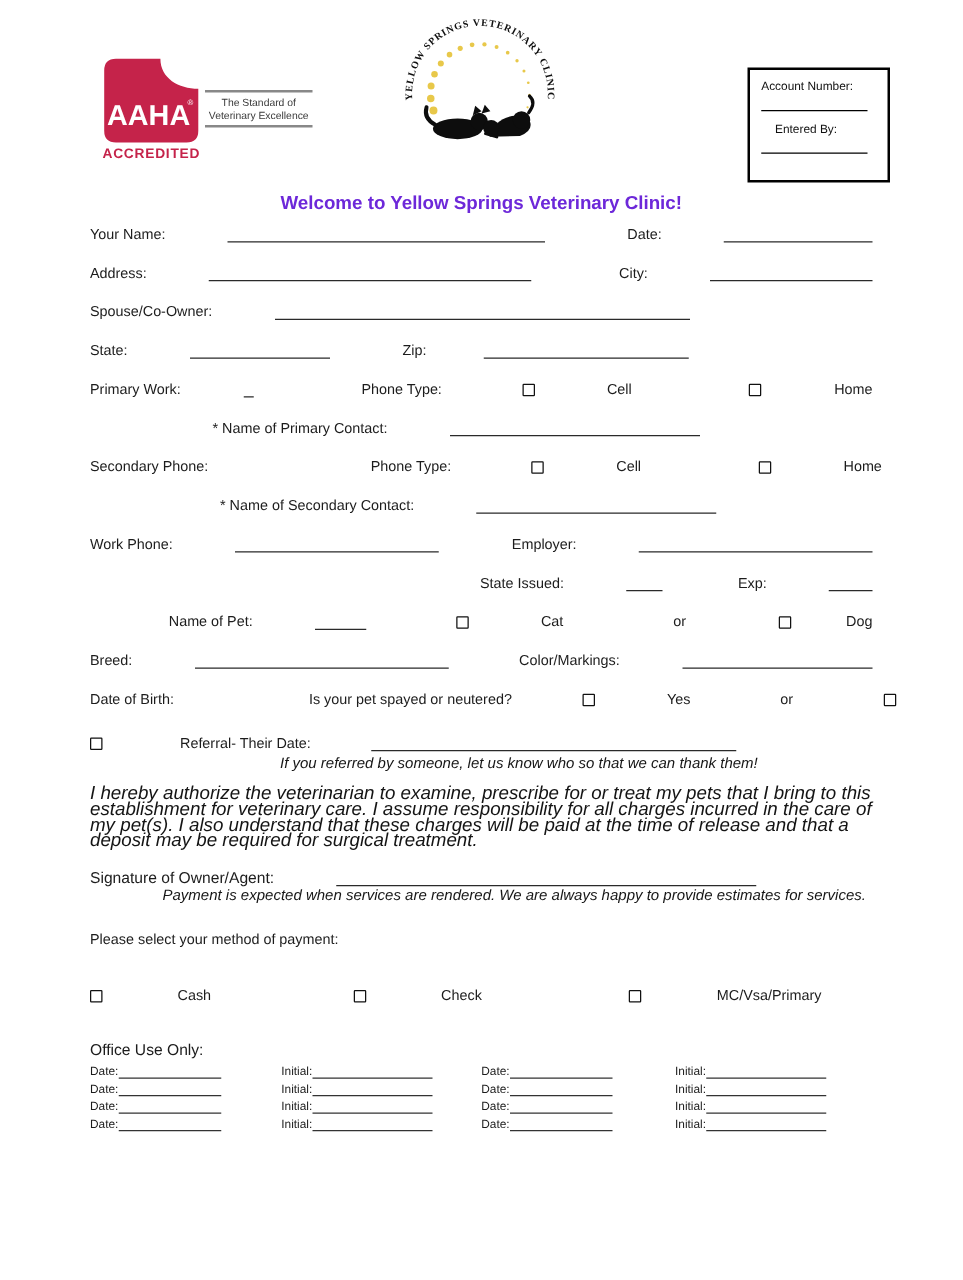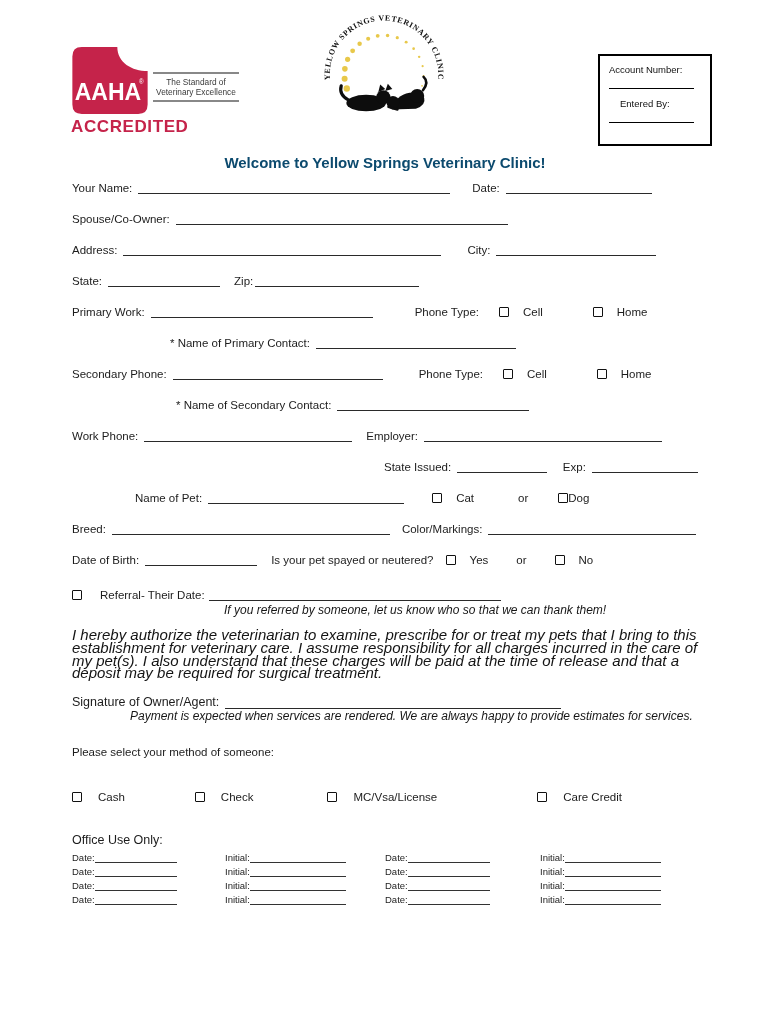--- a/index.html
+++ b/index.html
@@ -3,37 +3,37 @@
 <meta charset="utf-8">
 <style>
   html,body{margin:0;padding:0;background:#ffffff;}
   .page{
     position:relative;width:770px;height:1024px;background:#fff;
     font-family:"Liberation Sans","DejaVu Sans",sans-serif;
     color:#1c1c1c;overflow:hidden;
   }
   
   .header{position:relative;height:146px;}
-  .aaha{position:absolute;left:71px;top:46px;width:170px;}
+  .aaha{position:absolute;left:82px;top:46px;width:170px;}
   .aaha-box{display:block;}
-  .aaha-accredited{color:var(--aaha_red,#C5234A);font-weight:700;font-size:17px;letter-spacing:.6px;margin-top:2px;width:78px;text-align:center;}
+  .aaha-accredited{color:var(--aaha_red,#C5234A);font-weight:700;font-size:11px;letter-spacing:.6px;margin-top:2px;width:78px;text-align:center;}
   .aaha-tagline{position:absolute;left:82px;top:26px;width:86px;border-top:2px solid #888;border-bottom:2px solid #888;padding:3px 0;font-size:8.3px;line-height:10px;color:#3a3a3a;text-align:center;}
   .clinic-logo{position:absolute;left:320px;top:6px;}
   .clinic-logo .dot{fill:var(--dot_yellow,#E8C84A);}
   .clinic-logo .arc-text{font-size:12.5px;letter-spacing:1.1px;font-weight:600;fill:#101010;font-family:"Liberation Serif","DejaVu Serif",serif;}
   .clinic-logo .animal{fill:#0d0d0d;}
   .clinic-logo .animal-line{fill:none;stroke:#0d0d0d;stroke-width:5;stroke-linecap:round;}
   .account{position:absolute;left:598px;top:54px;width:114px;height:92px;border:2px solid #000;box-sizing:border-box;padding:8px 9px;}
   .account .alabel{font-size:9.5px;color:#101010;}
   .account .aline{border-bottom:1.5px solid #000;width:92%;margin-top:13px;}
   .account .alabel2{margin-top:9px;padding-left:11px;}
   
-  .title{margin:8px 0 10px;text-align:center;font-size:15px;font-weight:700;color:#0c4a6e;}
+  .title{margin:8px 0 10px;text-align:center;font-size:15px;font-weight:700;color:#6d28d9;}
   
-  .frow{display:flex;align-items:flex-end;margin:0 72px 18px;height:13px;font-size:11.5px;white-space:nowrap;}
+  .frow{display:flex;align-items:flex-end;margin:0 72px 18px;height:13px;font-size:11.5px;white-space:nowrap;gap:44px;}
   .blank{display:inline-block;border-bottom:1px solid #2a2a2a;height:11px;}
   .cb{display:inline-block;width:8px;height:8px;border:1.4px solid #111;border-radius:1px;margin-bottom:1px;flex:0 0 auto;}
   .lbl{flex:0 0 auto;}
   .bold{font-weight:700;}
   .note{font-style:italic;font-size:12px;color:#161616;}
   .para{margin:12px 72px 0;font-size:15px;line-height:12.8px;font-style:italic;color:#141414;}
   .sig-label{font-size:12.5px;}
   
   .office{margin:30px 72px 0;}
   .office-title{font-size:12.5px;margin-bottom:3px;}
@@ -114,29 +114,29 @@
   <div class="title">Welcome to Yellow Springs Veterinary Clinic!</div>
 
   <div class="frow">
     <span class="lbl">Your Name:</span>
     <span class="blank" style="width:312px;margin-left:6px"></span>
     <span class="lbl" style="margin-left:22px">Date:</span>
     <span class="blank" style="width:146px;margin-left:6px"></span>
   </div>
 
   <div class="frow">
-    <span class="lbl">Spouse/Co-Owner:</span>
-    <span class="blank" style="width:332px;margin-left:6px"></span>
-  </div>
-
-  <div class="frow">
     <span class="lbl">Address:</span>
     <span class="blank" style="width:318px;margin-left:6px"></span>
     <span class="lbl" style="margin-left:26px">City:</span>
     <span class="blank" style="width:160px;margin-left:6px"></span>
+  </div>
+
+  <div class="frow">
+    <span class="lbl">Spouse/Co-Owner:</span>
+    <span class="blank" style="width:332px;margin-left:6px"></span>
   </div>
 
   <div class="frow">
     <span class="lbl">State:</span>
     <span class="blank" style="width:112px;margin-left:6px"></span>
     <span class="lbl" style="margin-left:14px">Zip:</span>
     <span class="blank" style="width:164px;margin-left:2px"></span>
   </div>
 
   <div class="frow">
@@ -228,30 +228,30 @@
   <div class="frow" style="margin-top:14px;margin-bottom:2px;height:15px">
     <span class="lbl sig-label">Signature of Owner/Agent:</span>
     <span class="blank" style="width:336px;margin-left:6px"></span>
   </div>
 
   <div class="frow note" style="margin-bottom:0;height:12px">
     <span style="margin-left:58px">Payment is expected when services are rendered. We are always happy to provide estimates for services.</span>
   </div>
 
   <div class="frow" style="margin-top:22px">
-    <span class="lbl">Please select your method of someone:</span>
+    <span class="lbl">Please select your method of payment:</span>
   </div>
 
   <div class="frow" style="margin-top:32px">
     <span class="cb"></span>
     <span class="lbl" style="margin-left:16px">Cash</span>
     <span class="cb" style="margin-left:70px"></span>
     <span class="lbl" style="margin-left:16px">Check</span>
     <span class="cb" style="margin-left:74px"></span>
-    <span class="lbl" style="margin-left:16px">MC/Vsa/License</span>
+    <span class="lbl" style="margin-left:16px">MC/Vsa/Primary</span>
     <span class="cb" style="margin-left:100px"></span>
     <span class="lbl" style="margin-left:16px">Care Credit</span>
   </div>
 
   <div class="office">
     <div class="office-title">Office Use Only:</div>
     <div class="office-grid">
 
       <div class="ocell">
           <span>Date:</span>

